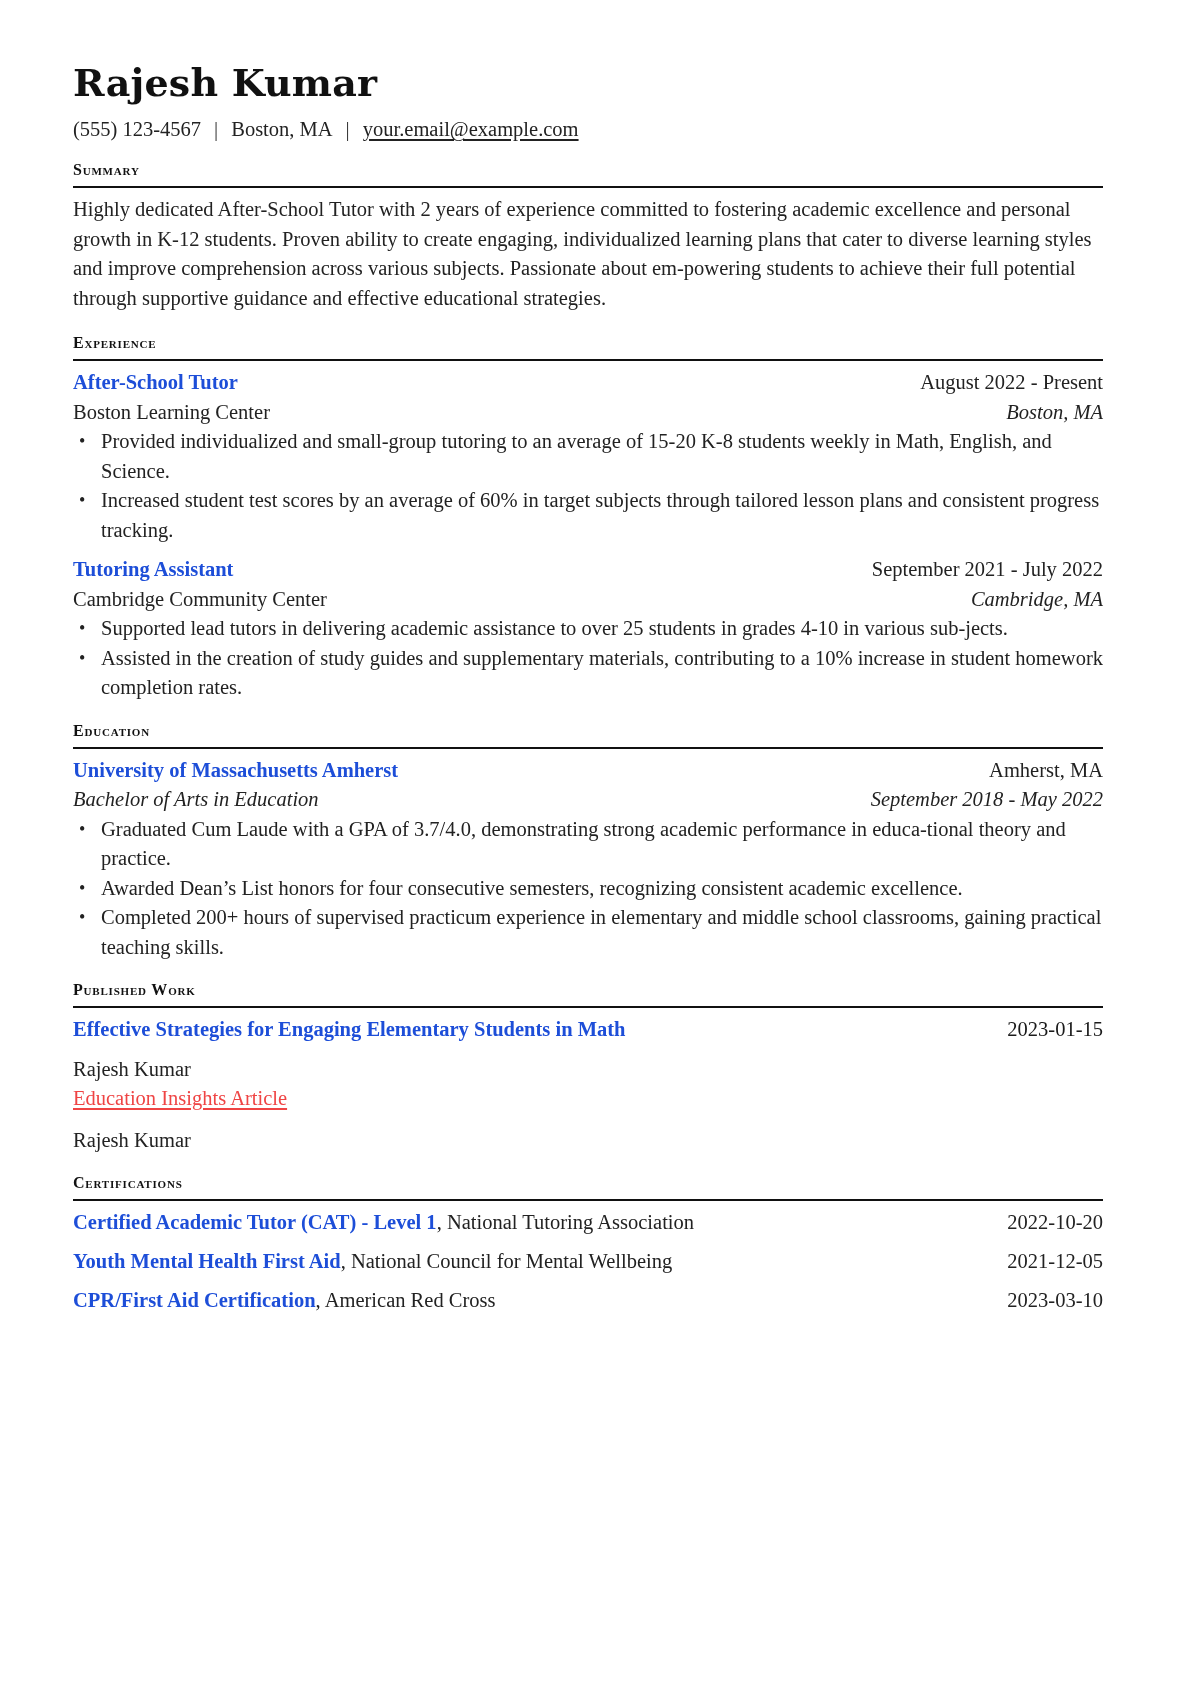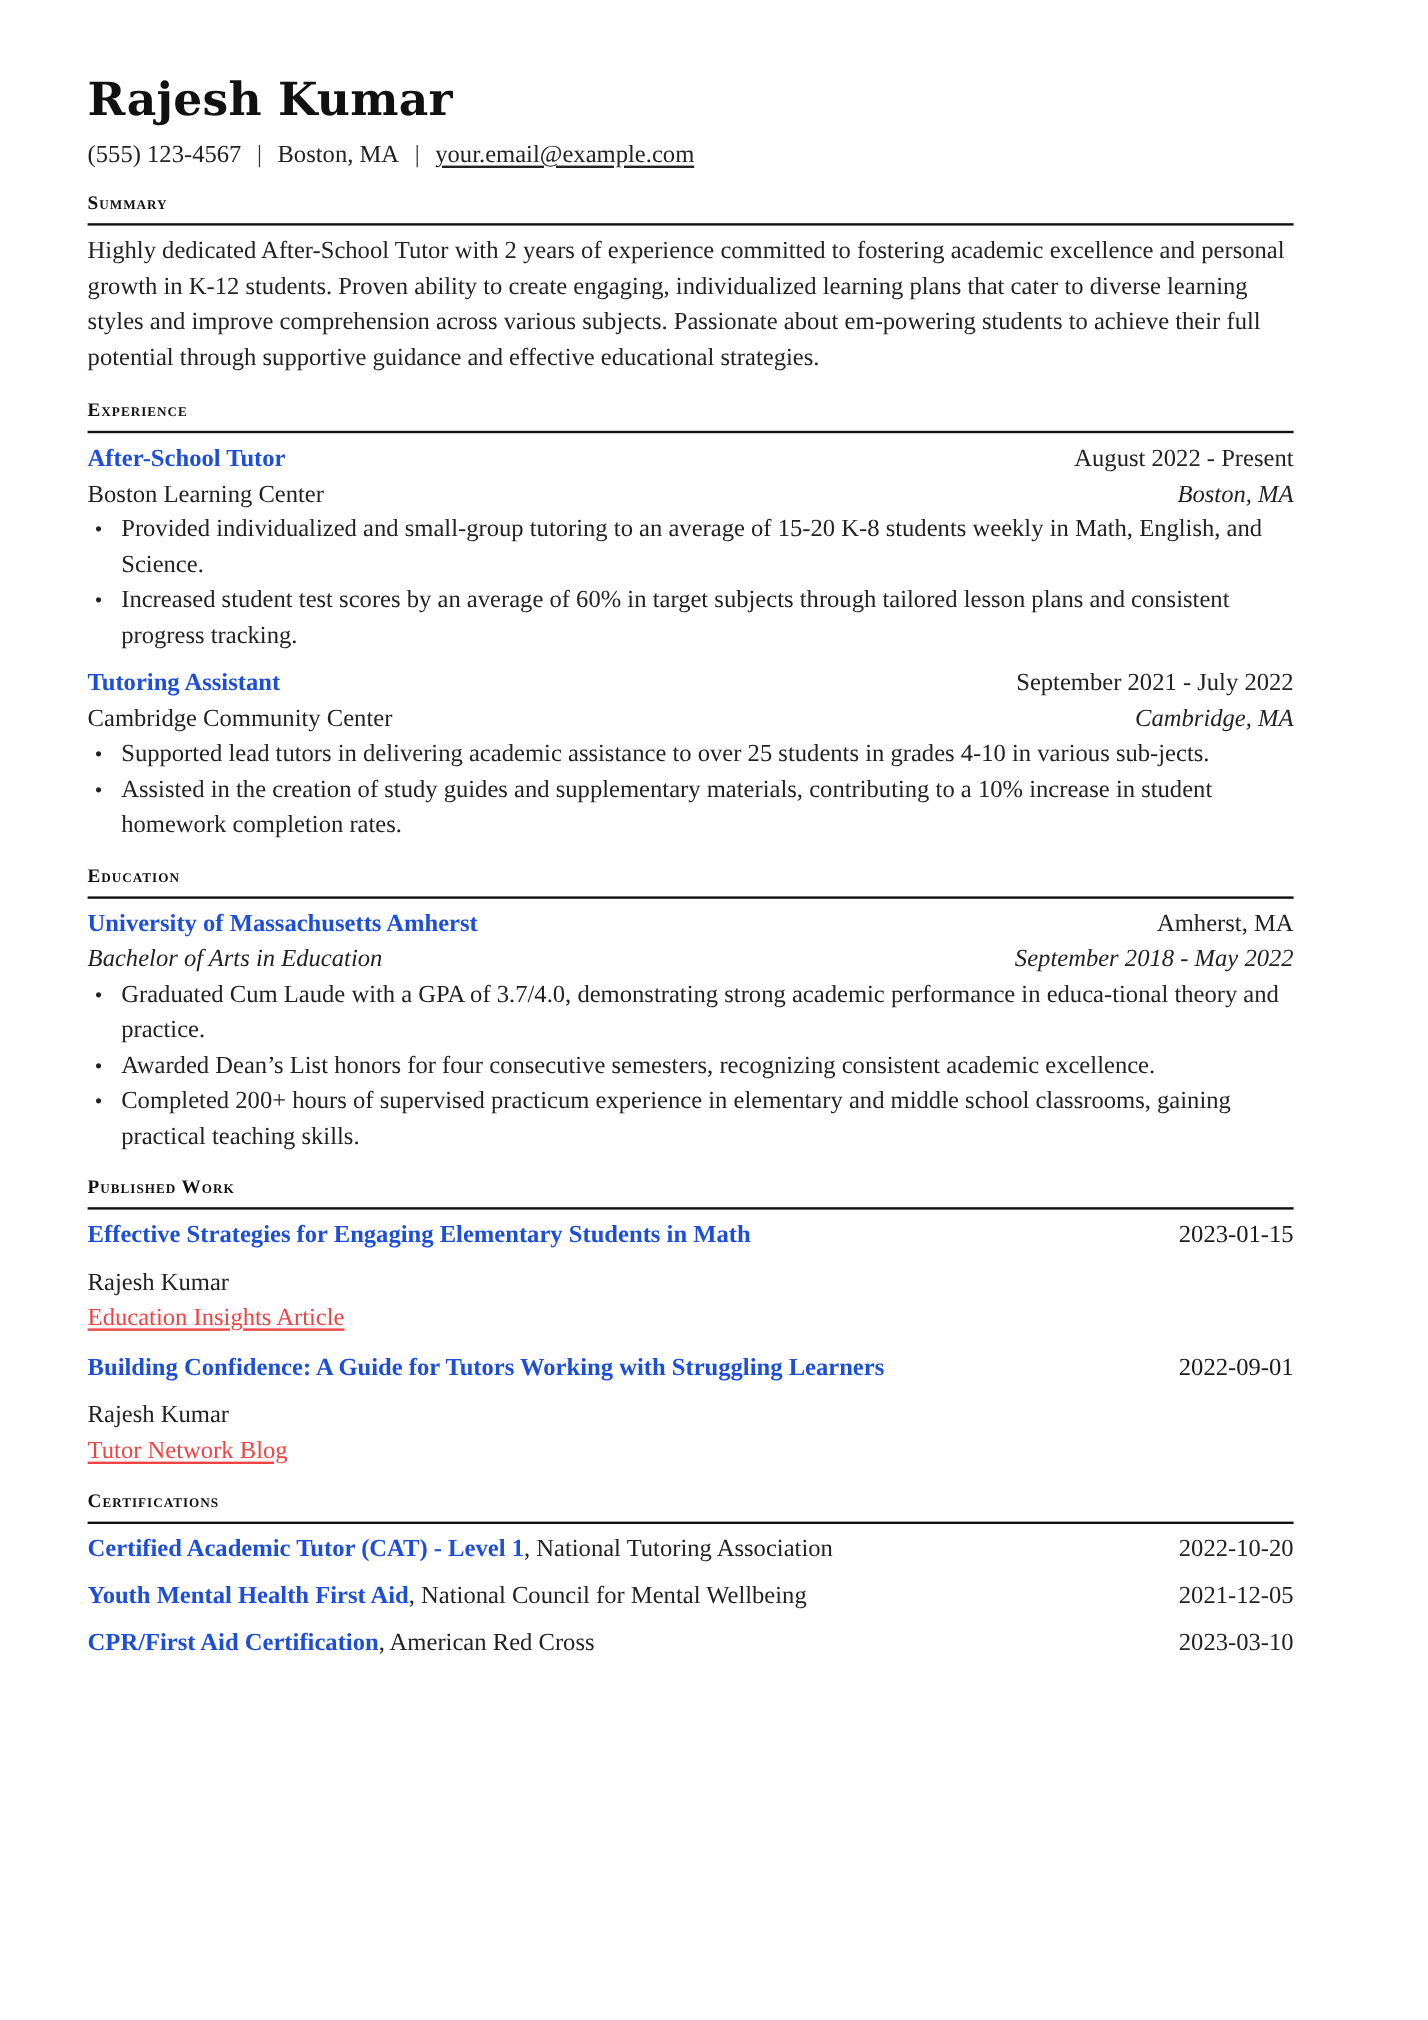--- a/index.html
+++ b/index.html
@@ -1,21 +1,21 @@
 <!DOCTYPE html>
 <html><head>
 <meta charset="utf-8">
 <style>
   html, body { margin: 0; padding: 0; background: #ffffff; }
   body {
     width: 1190px; height: 1683px; overflow: hidden;
     font-family: "DejaVu Serif", "Liberation Serif", serif;
     color: #1a1a1a;
   }
-  .page { position: relative; padding: 58px 112px 0 73px; }
+  .page { position: relative; padding: 58px 87px 0 73px; }
   .name {
     font-family: "DejaVu Serif", serif;
     font-weight: bold; font-size: 38px; letter-spacing: 0.2px;
     margin: 0; line-height: 50px; color: #111;
   }
   .contact {
     font-family: "Liberation Serif", serif;
     font-size: 20.5px; margin-top: 8px; line-height: 26px; color: #222;
   }
   .contact .sep { margin: 0 13px; color: #333; }
@@ -132,26 +132,21 @@
     <div class="pub-entry">
       <div class="pub-title-row">
         <span class="bold">Effective Strategies for Engaging Elementary Students in Math</span>
         <span>2023-01-15</span>
       </div>
       <div class="pub-meta author">Rajesh Kumar</div>
       <div class="pub-meta"><a>Education Insights Article</a></div>
     </div>
 
     <div class="pub-entry">
-      <div class="pub-title-row">
-        <span class="bold">Building Confidence: A Guide for Tutors Working with Struggling Learners</span>
-        <span>2022-09-01</span>
-      </div>
       <div class="pub-meta author">Rajesh Kumar</div>
-      <div class="pub-meta"><a>Tutor Network Blog</a></div>
     </div>
   </section>
 
   <section class="section certs">
     <h2 class="section-title">Certifications</h2>
 
     <div class="cert-row first">
       <span><span class="bold">Certified Academic Tutor (CAT) - Level 1</span><span>, National Tutoring Association</span></span>
       <span>2022-10-20</span>
     </div>

